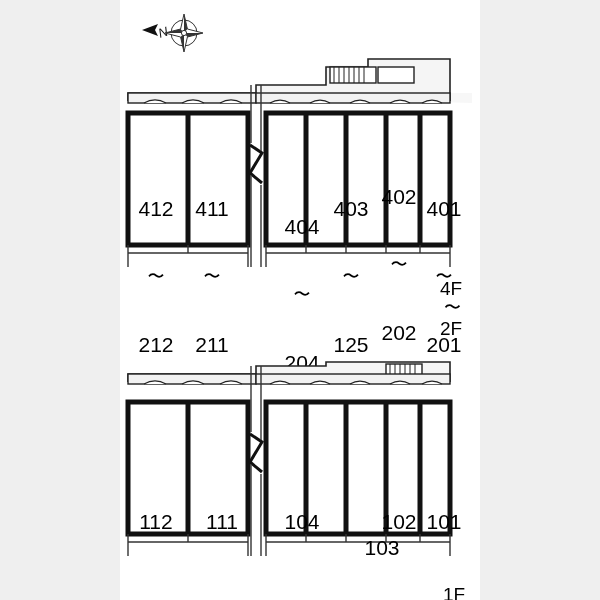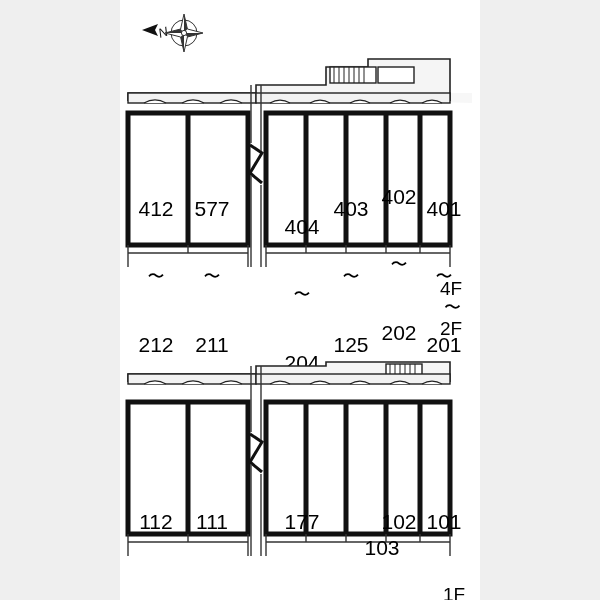--- a/index.html
+++ b/index.html
@@ -157,21 +157,21 @@
       <line x1="300" y1="190" x2="300" y2="198" stroke="#333" stroke-width="1.4"></line>
     </svg>
   </div>
 
   <div class="unit" style="left:130px; top:150px; width:52px;">
     <span class="num">412</span>
     <span class="tilde">〜</span>
     <span class="num">212</span>
   </div>
   <div class="unit" style="left:186px; top:150px; width:52px;">
-    <span class="num">577</span>
+    <span class="num">411</span>
     <span class="tilde">〜</span>
     <span class="num">211</span>
   </div>
 
   <div class="unit" style="left:278px; top:168px; width:48px;">
     <span class="num">404</span>
     <span class="tilde">〜</span>
     <span class="num">204</span>
   </div>
   <div class="unit" style="left:327px; top:150px; width:48px;">
@@ -246,25 +246,25 @@
       <line x1="186" y1="184" x2="186" y2="192" stroke="#333" stroke-width="1.4"></line>
       <line x1="226" y1="184" x2="226" y2="192" stroke="#333" stroke-width="1.4"></line>
       <line x1="266" y1="184" x2="266" y2="192" stroke="#333" stroke-width="1.4"></line>
       <line x1="300" y1="184" x2="300" y2="192" stroke="#333" stroke-width="1.4"></line>
     </svg>
   </div>
 
   <div class="unit" style="left:130px; top:463px; width:52px;">
     <span class="num">112</span>
   </div>
-  <div class="unit" style="left:186px; top:463px; width:52px;">
+  <div class="unit" style="left:186px; top:463px; width:52px;text-align:right;">
     <span class="num">111</span>
   </div>
   <div class="unit" style="left:278px; top:463px; width:48px;">
-    <span class="num">177</span>
+    <span class="num">104</span>
   </div>
   <div class="unit" style="left:327px; top:489px; width:48px;margin-left:31px;">
     <span class="num">103</span>
   </div>
   <div class="unit" style="left:375px; top:463px; width:48px;">
     <span class="num">102</span>
   </div>
   <div class="unit" style="left:420px; top:463px; width:48px;">
     <span class="num">101</span>
   </div>

